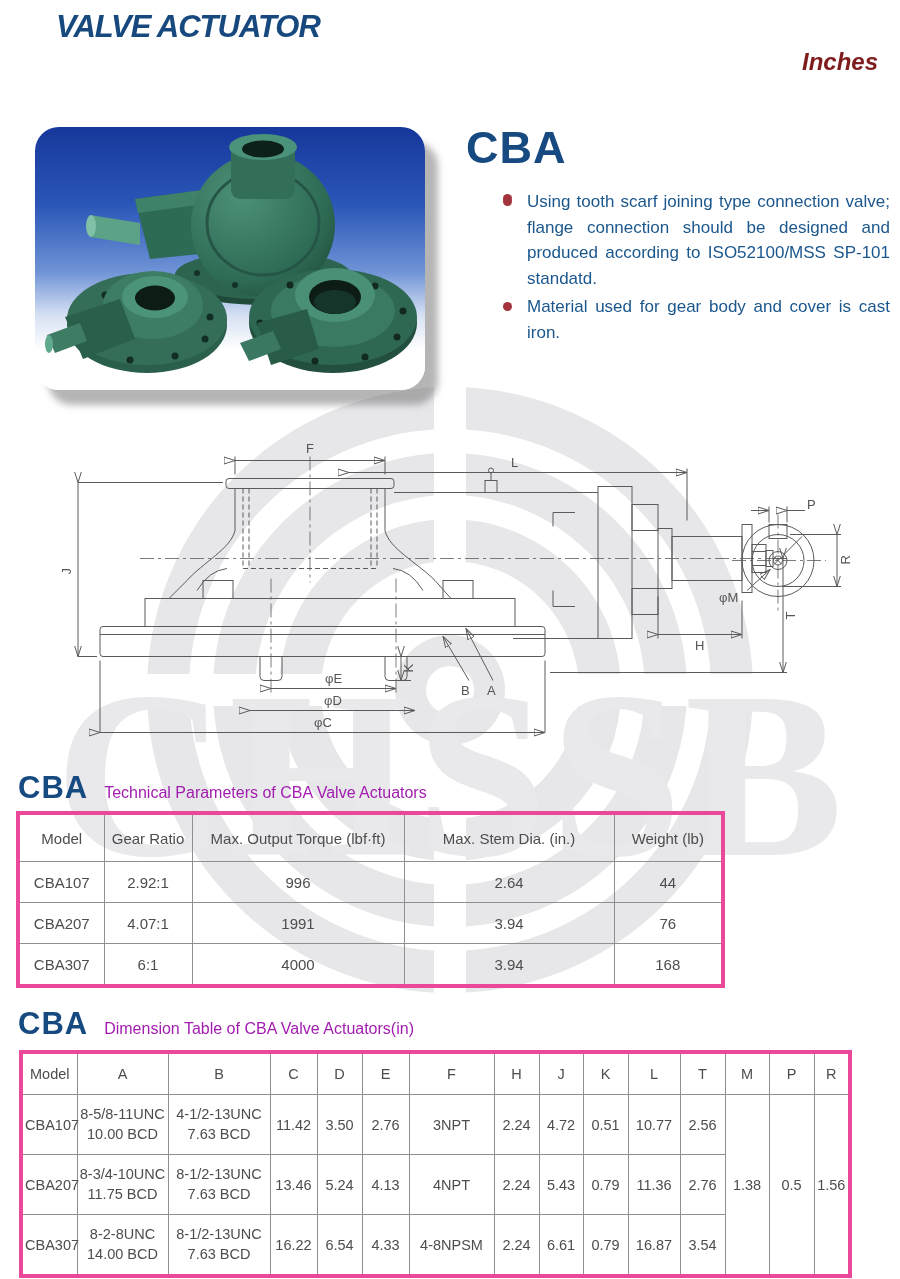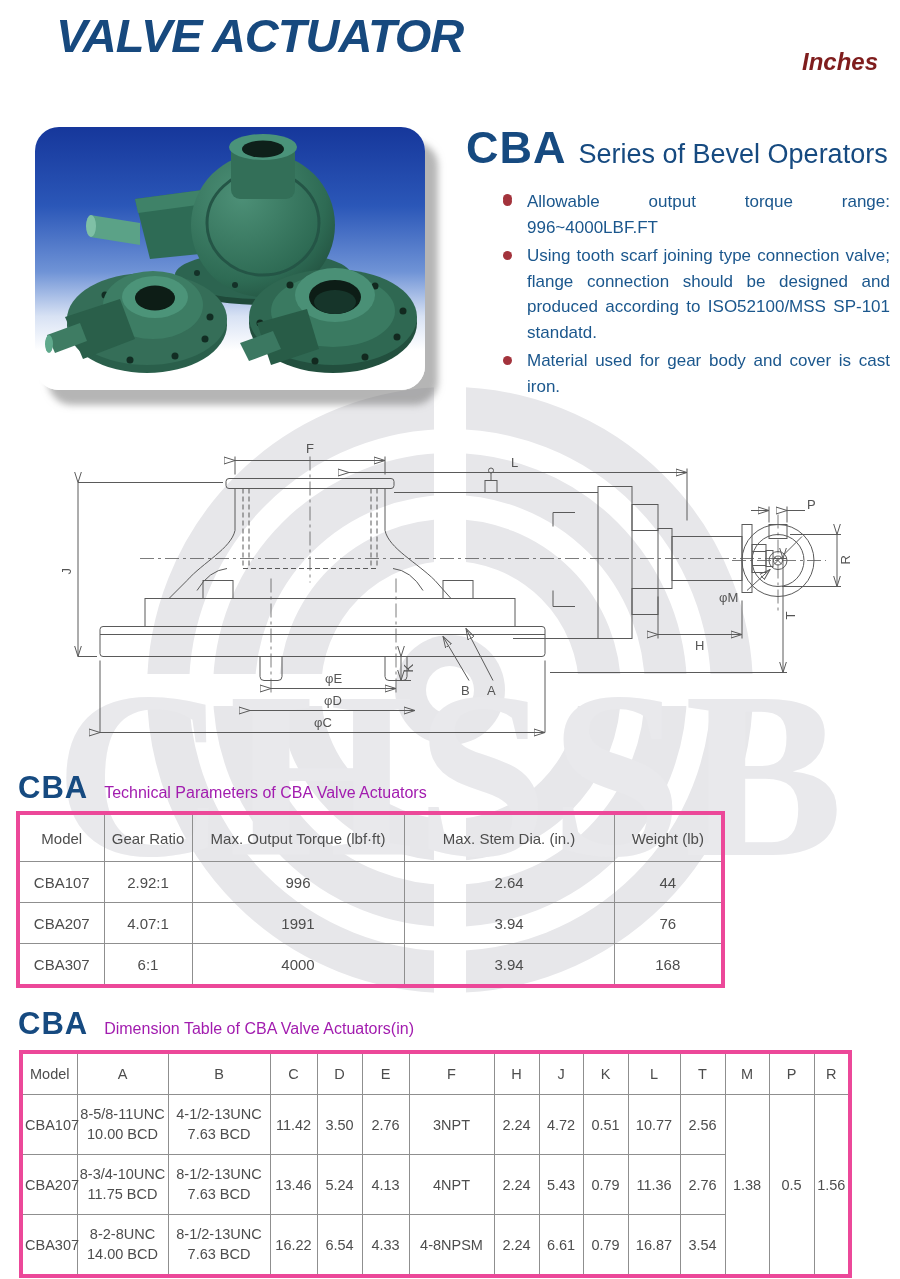--- a/index.html
+++ b/index.html
@@ -1,21 +1,21 @@
 <!DOCTYPE html>
 <html><head>
 <meta charset="utf-8">
 <style>
   html,body{margin:0;padding:0;background:#9a9a9a;}
   #page{position:relative;width:900px;height:1279px;margin:0 auto;background:#ffffff;
         overflow:hidden;font-family:"Liberation Sans",sans-serif;}
   
   .watermark{position:absolute;left:40px;top:340px;width:820px;height:700px;z-index:0;}
   
-  .main-title{position:absolute;left:56px;top:10px;margin:0;font-size:47px;line-height:1.1;
+  .main-title{position:absolute;left:56px;top:10px;margin:0;font-size:31px;line-height:1.1;
       font-style:italic;font-weight:bold;letter-spacing:-1px;color:#17497E;z-index:2;}
   .inches{position:absolute;right:22px;top:48px;font-size:24px;font-style:italic;
       font-weight:bold;color:#7f1d1d;z-index:2;}
   
   .photo{position:absolute;left:35px;top:127px;width:390px;height:263px;border-radius:24px;
       background:linear-gradient(180deg,#16379B 0%,#2B57B8 30%,#6F93D6 55%,#D8E2F4 72%,#ffffff 85%);
       box-shadow:13px 15px 7px rgba(120,120,120,0.55);z-index:2;overflow:hidden;}
   .photo svg{display:block;width:100%;height:100%;}
   
   .series-head{position:absolute;left:466px;top:122px;display:flex;align-items:baseline;gap:12px;z-index:2;}
@@ -138,30 +138,26 @@
         <ellipse cx="300" cy="170" rx="26" ry="17" fill="#0d1d16"></ellipse>
         <ellipse cx="300" cy="175" rx="21" ry="12" fill="#16352a"></ellipse>
         <path d="M222,196 L272,182 L284,222 L236,238 Z" fill="#285c47"></path>
         <path d="M205,216 L238,204 L246,222 L214,234 Z" fill="#3b7861"></path>
       </g>
     </svg>
   </div>
 
   <div class="series-head">
     <span class="code">CBA</span>
-    <span class="name">Series of Bevel Operators</span>
   </div>
 
   <ul class="features">
     <li>
       <span class="dot"></span>
       </li>
-    <li>
-      <span class="dot"></span>
-      <span>Allowable output torque range: 996~4000LBF.FT</span></li>
     <li>
       <span class="dot"></span>
       <span>Using tooth scarf joining type connection valve; flange connection should be designed and produced according to ISO52100/MSS SP-101 standatd.</span></li>
     <li>
       <span class="dot"></span>
       <span>Material used for gear body and cover is cast iron.</span></li>
   </ul>
 
   <svg class="drawing" viewBox="0 0 845 325" aria-hidden="true">
     <defs>

